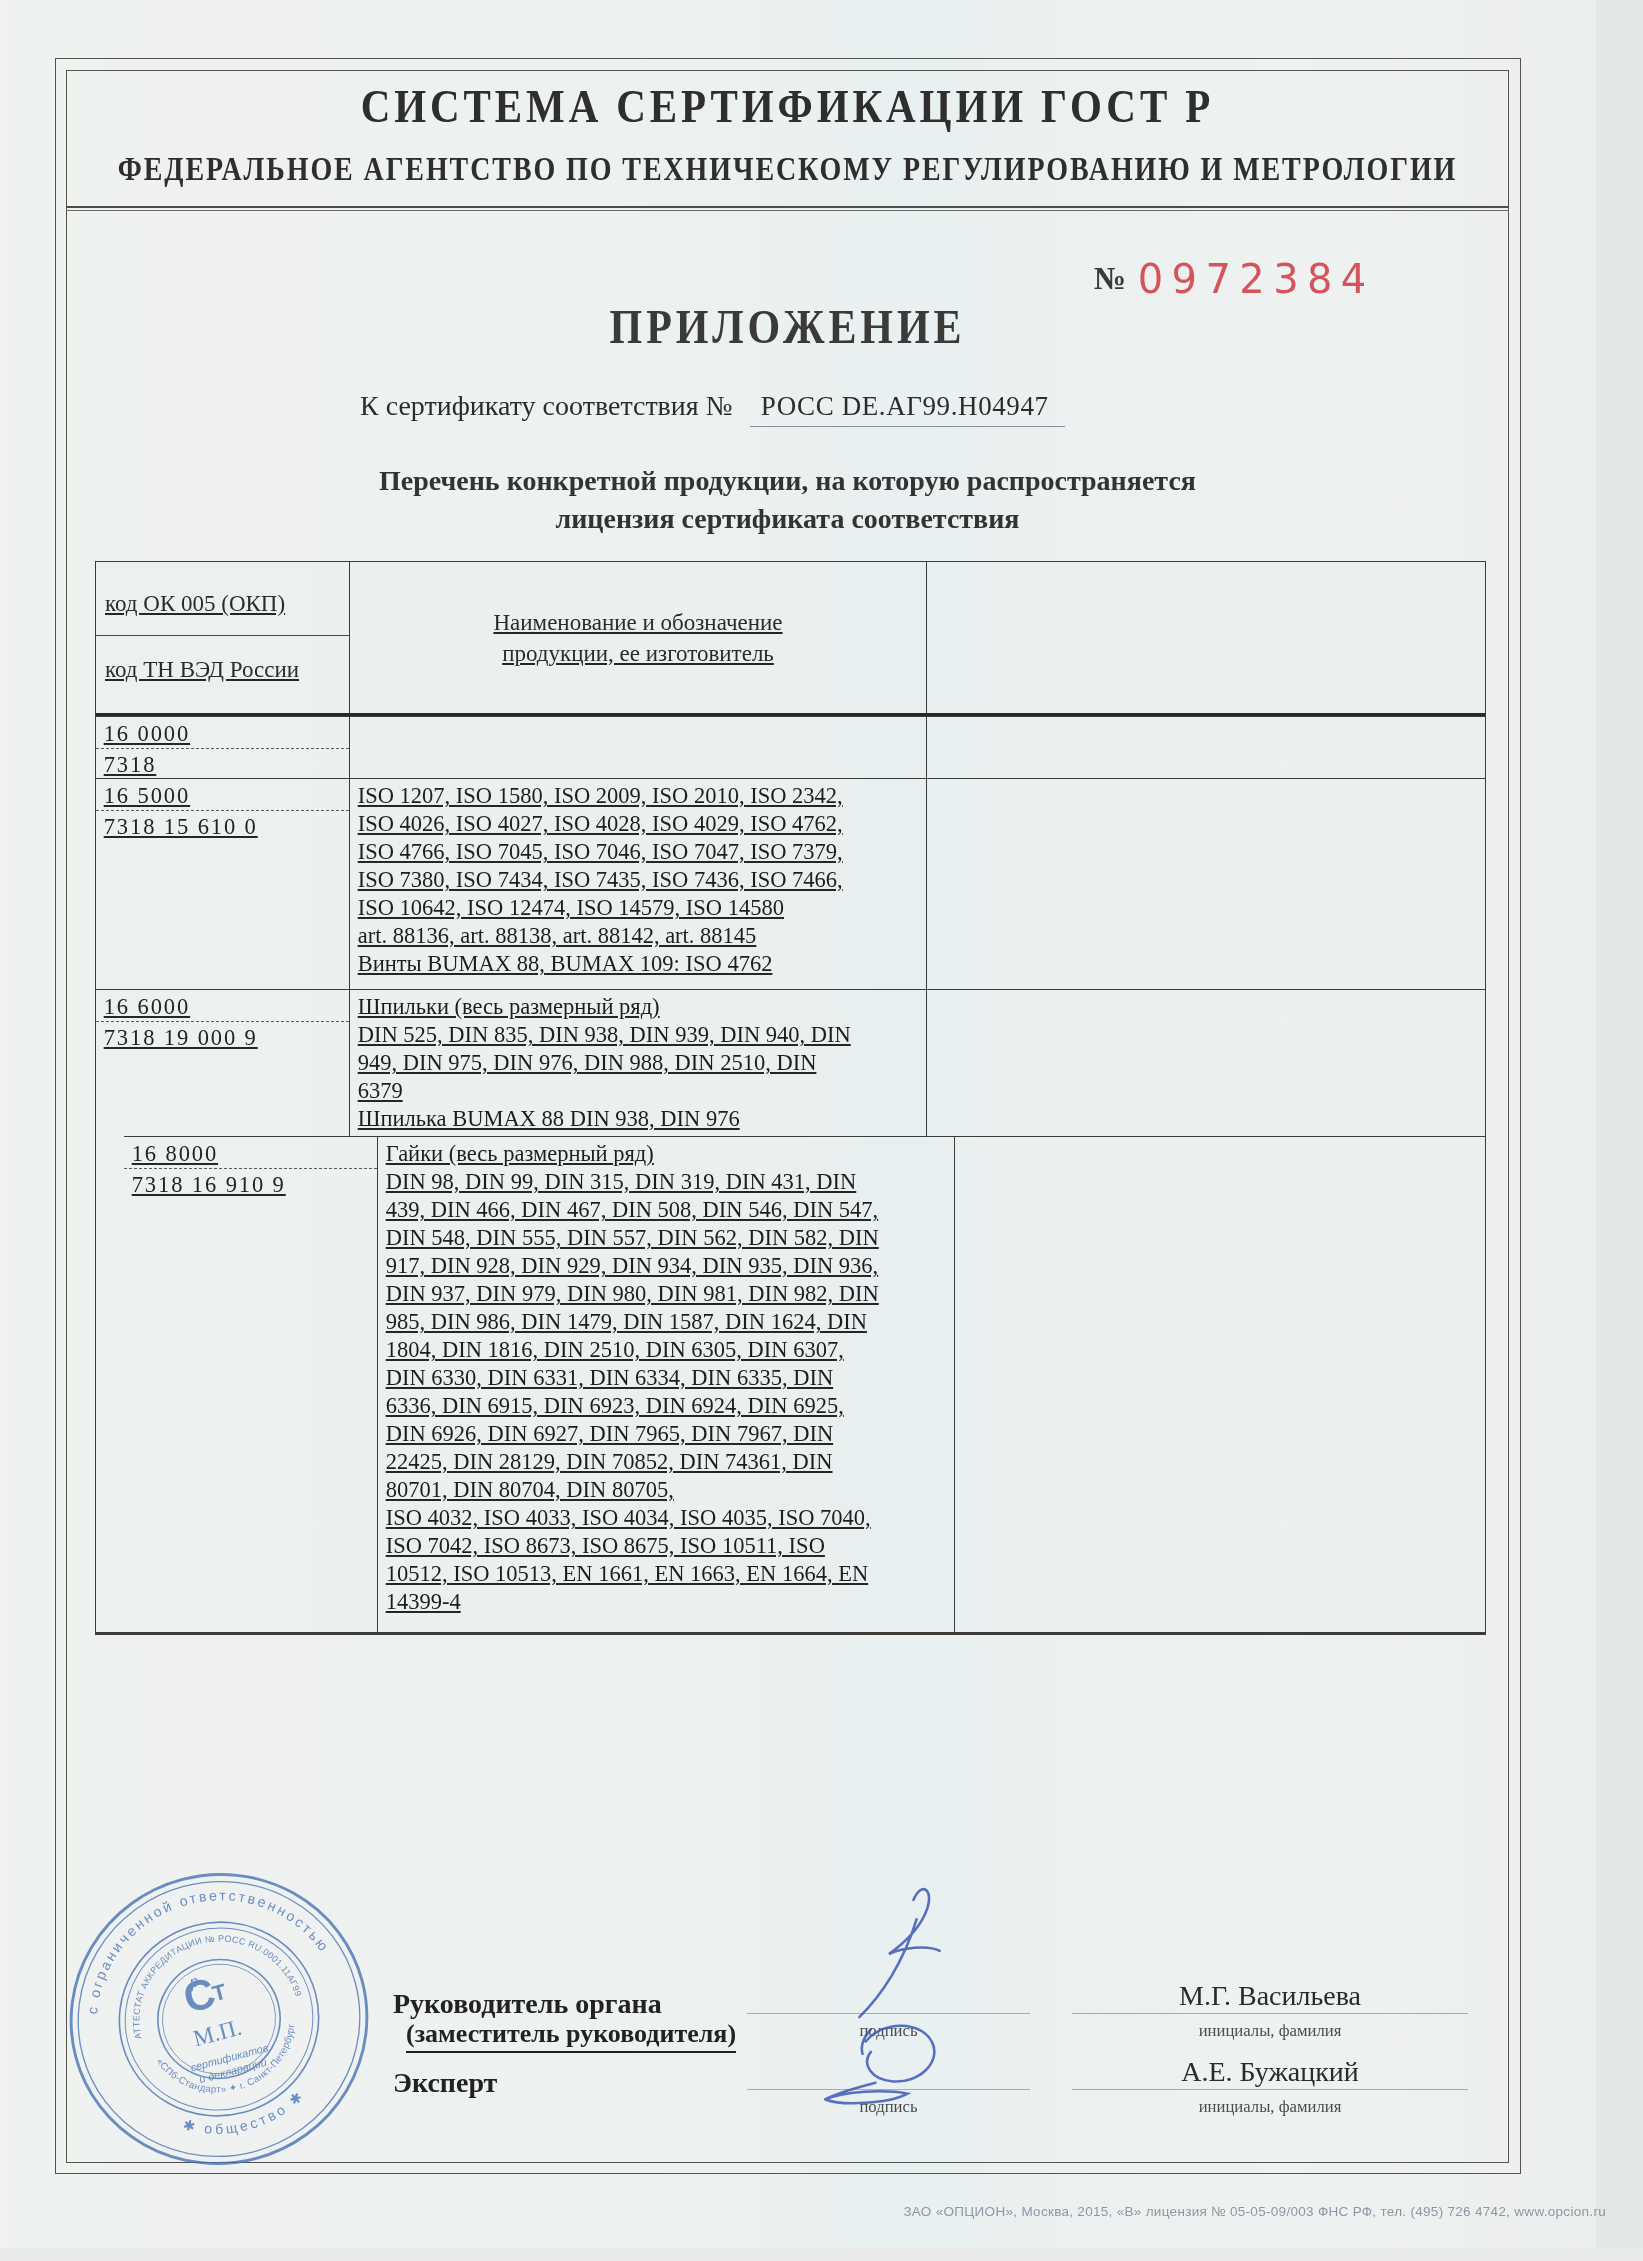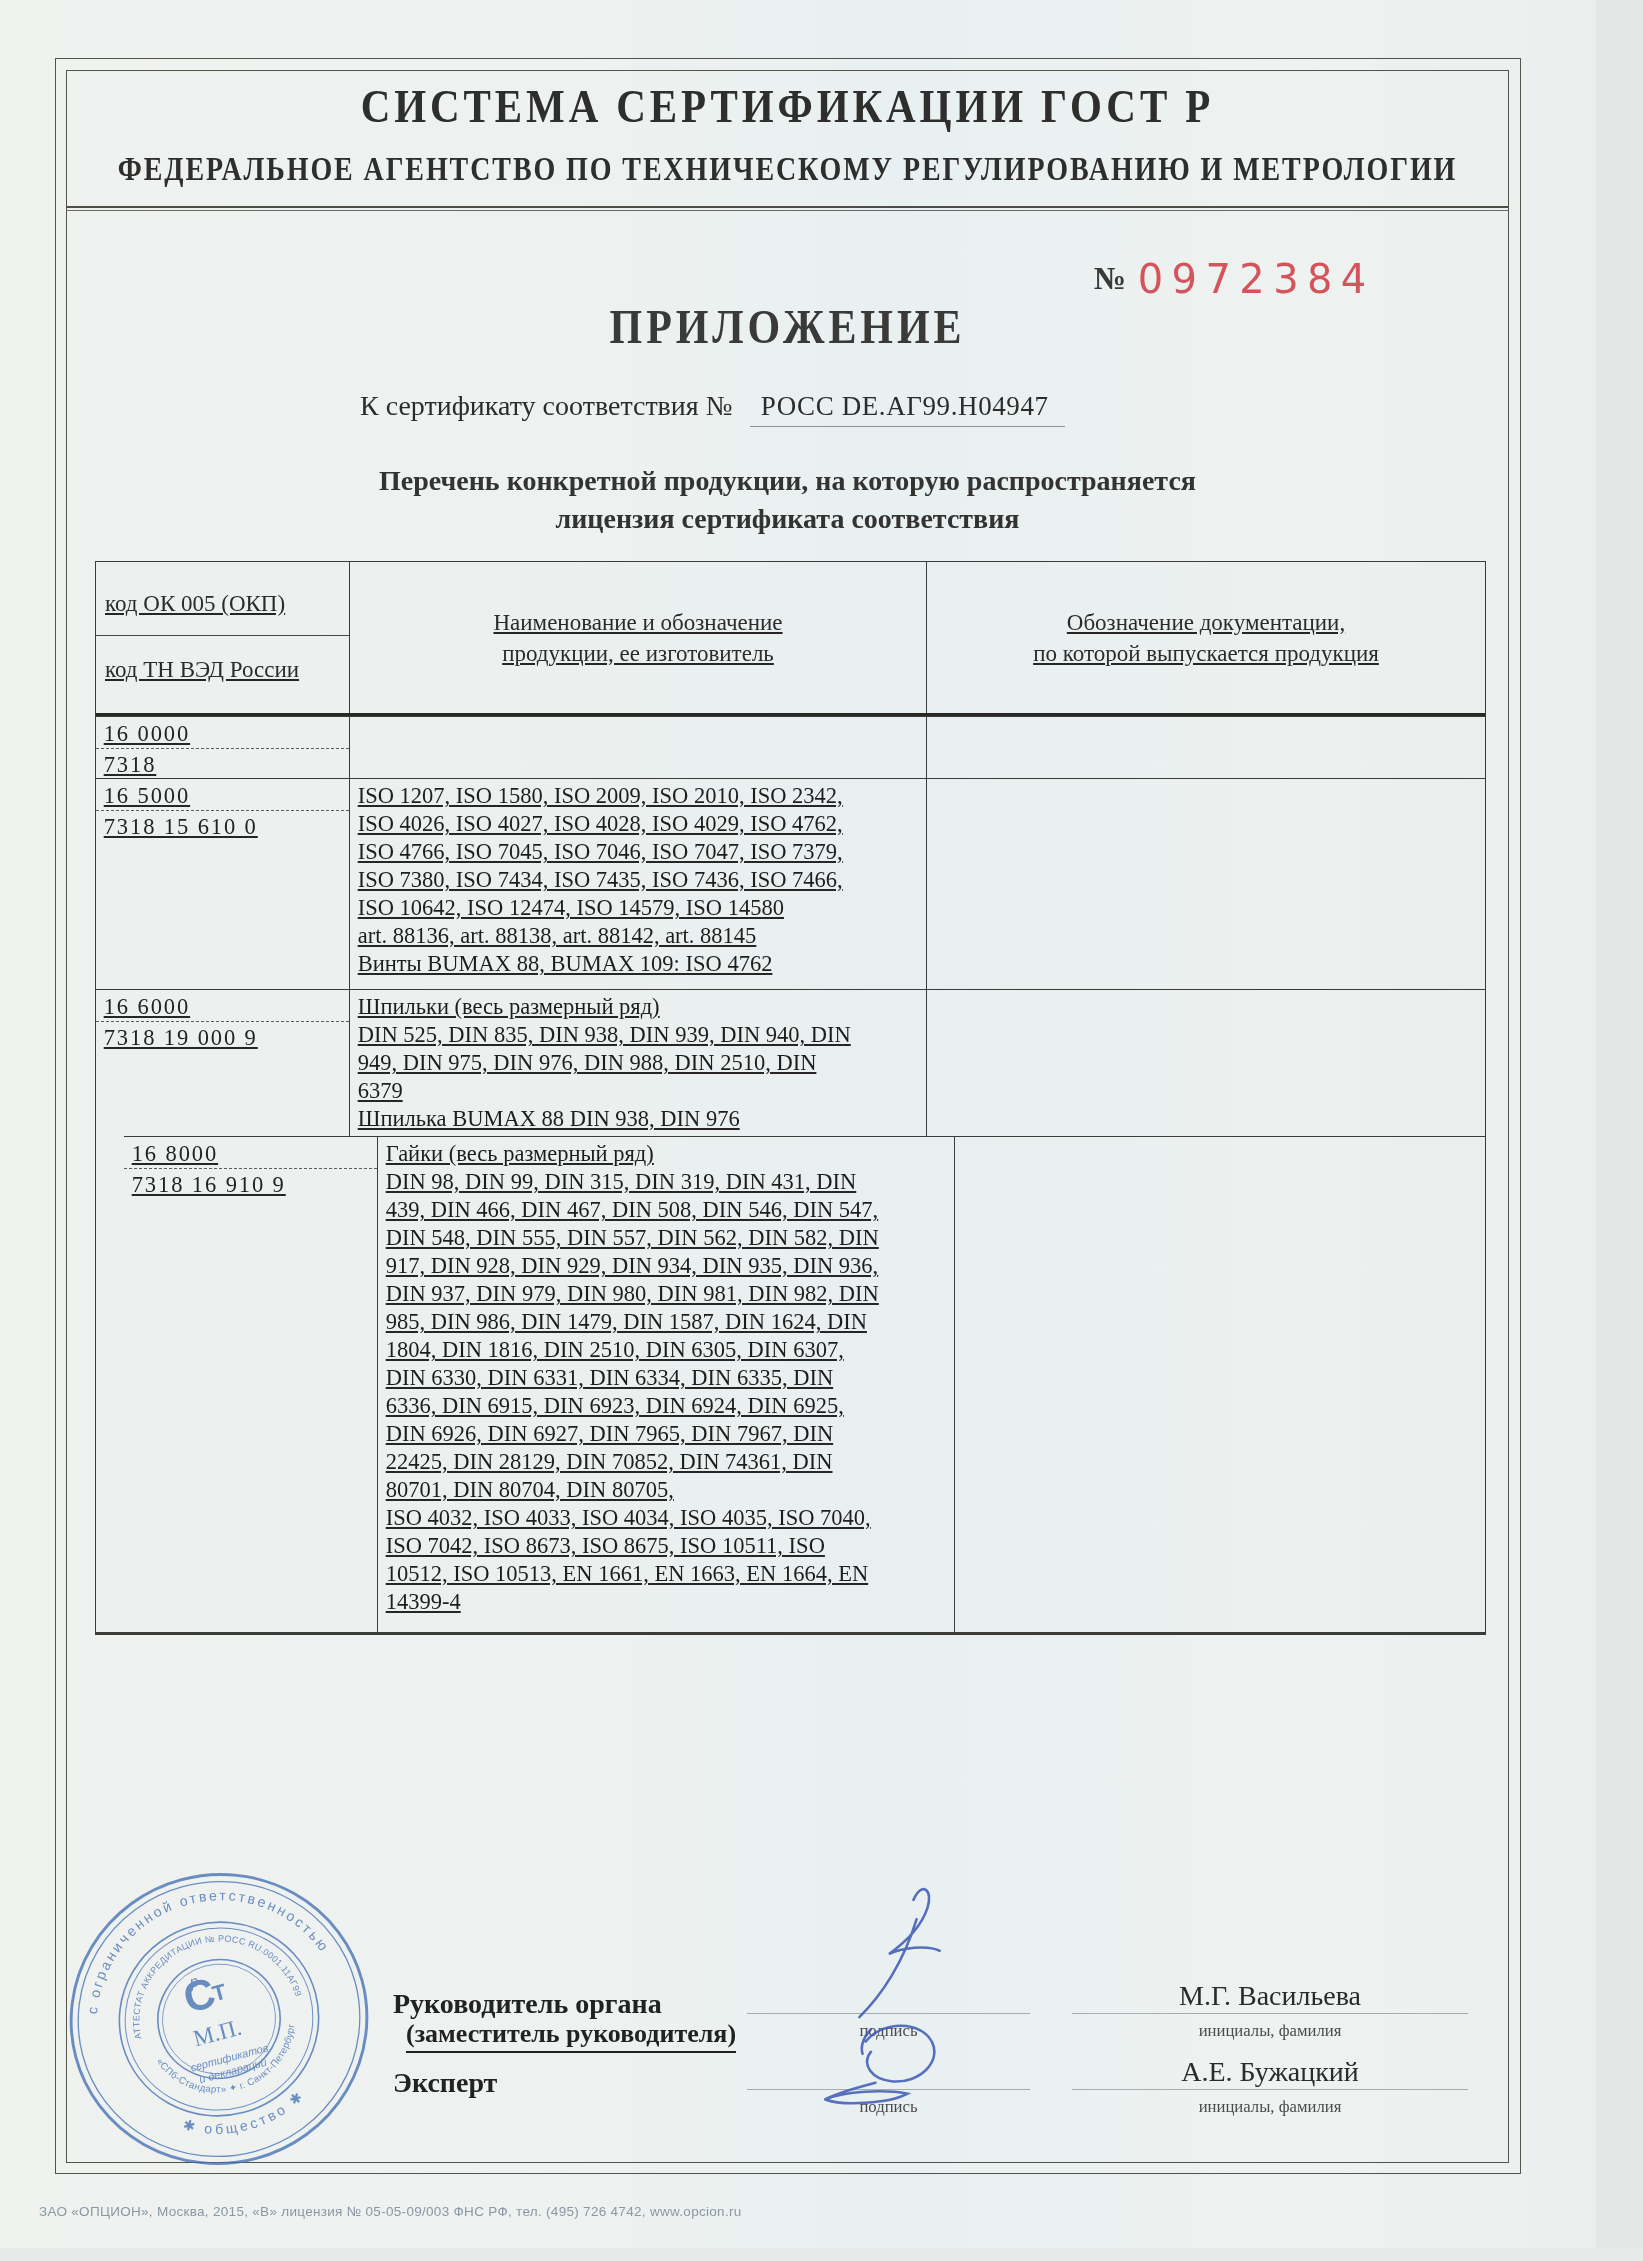--- a/index.html
+++ b/index.html
@@ -64,21 +64,21 @@
   .caption{font-size:16.7px;color:#4c4c4c;text-align:center;}
   .cap-pod1{top:2021px;left:747px;width:283px;}
   .cap-pod2{top:2097px;left:747px;width:283px;}
   .cap-name1{top:2021px;left:1072px;width:396px;}
   .cap-name2{top:2097px;left:1072px;width:396px;}
   .name1{top:1980px;left:1072px;width:396px;text-align:center;font-size:28px;color:#2b2b2b;}
   .name2{top:2056px;left:1072px;width:396px;text-align:center;font-size:28px;color:#2b2b2b;}
 
   .stamp-box{top:1867px;left:63px;width:312px;height:304px;}
   .sigs-overlay{left:0;top:0;width:1644px;height:2261px;pointer-events:none;}
-  .footer-imprint{top:2204px;left:39px;width:1567px;text-align:left;font-family:"Liberation Sans",sans-serif;font-size:13.5px;letter-spacing:0.3px;color:#8b98a4;}
+  .footer-imprint{top:2204px;left:39px;width:1567px;text-align:right;font-family:"Liberation Sans",sans-serif;font-size:13.5px;letter-spacing:0.3px;color:#8b98a4;}
 </style>
 </head>
 <body>
 
 <div class="page">
   <div class="scan-edge-right"></div>
   <div class="scan-edge-bottom"></div>
   <div class="frame-outer"></div>
   <div class="frame-inner"></div>
 
@@ -101,22 +101,20 @@
 
   <div class="abs ptable">
     <div class="trow thead-row">
       <div class="cell c1 hc1">
         <span class="lbl1">код ОК 005 (ОКП)</span>
         <div class="divline"></div>
         <span class="lbl2">код ТН ВЭД России</span>
       </div>
       <div class="cell c2 hctr">Наименование и обозначение
 продукции, ее изготовитель</div>
-      <div class="cell c3 hctr">Обозначение документации,
-по которой выпускается продукция</div>
     </div>
 
     <div class="trow r1">
       <div class="cell c1 codecell">
         <span class="okp">16 0000</span>
         <div class="dash"></div>
         <span class="tnved">7318</span>
       </div>
       <div class="cell c2 namecell"></div>
       <div class="cell c3 namecell"></div>

